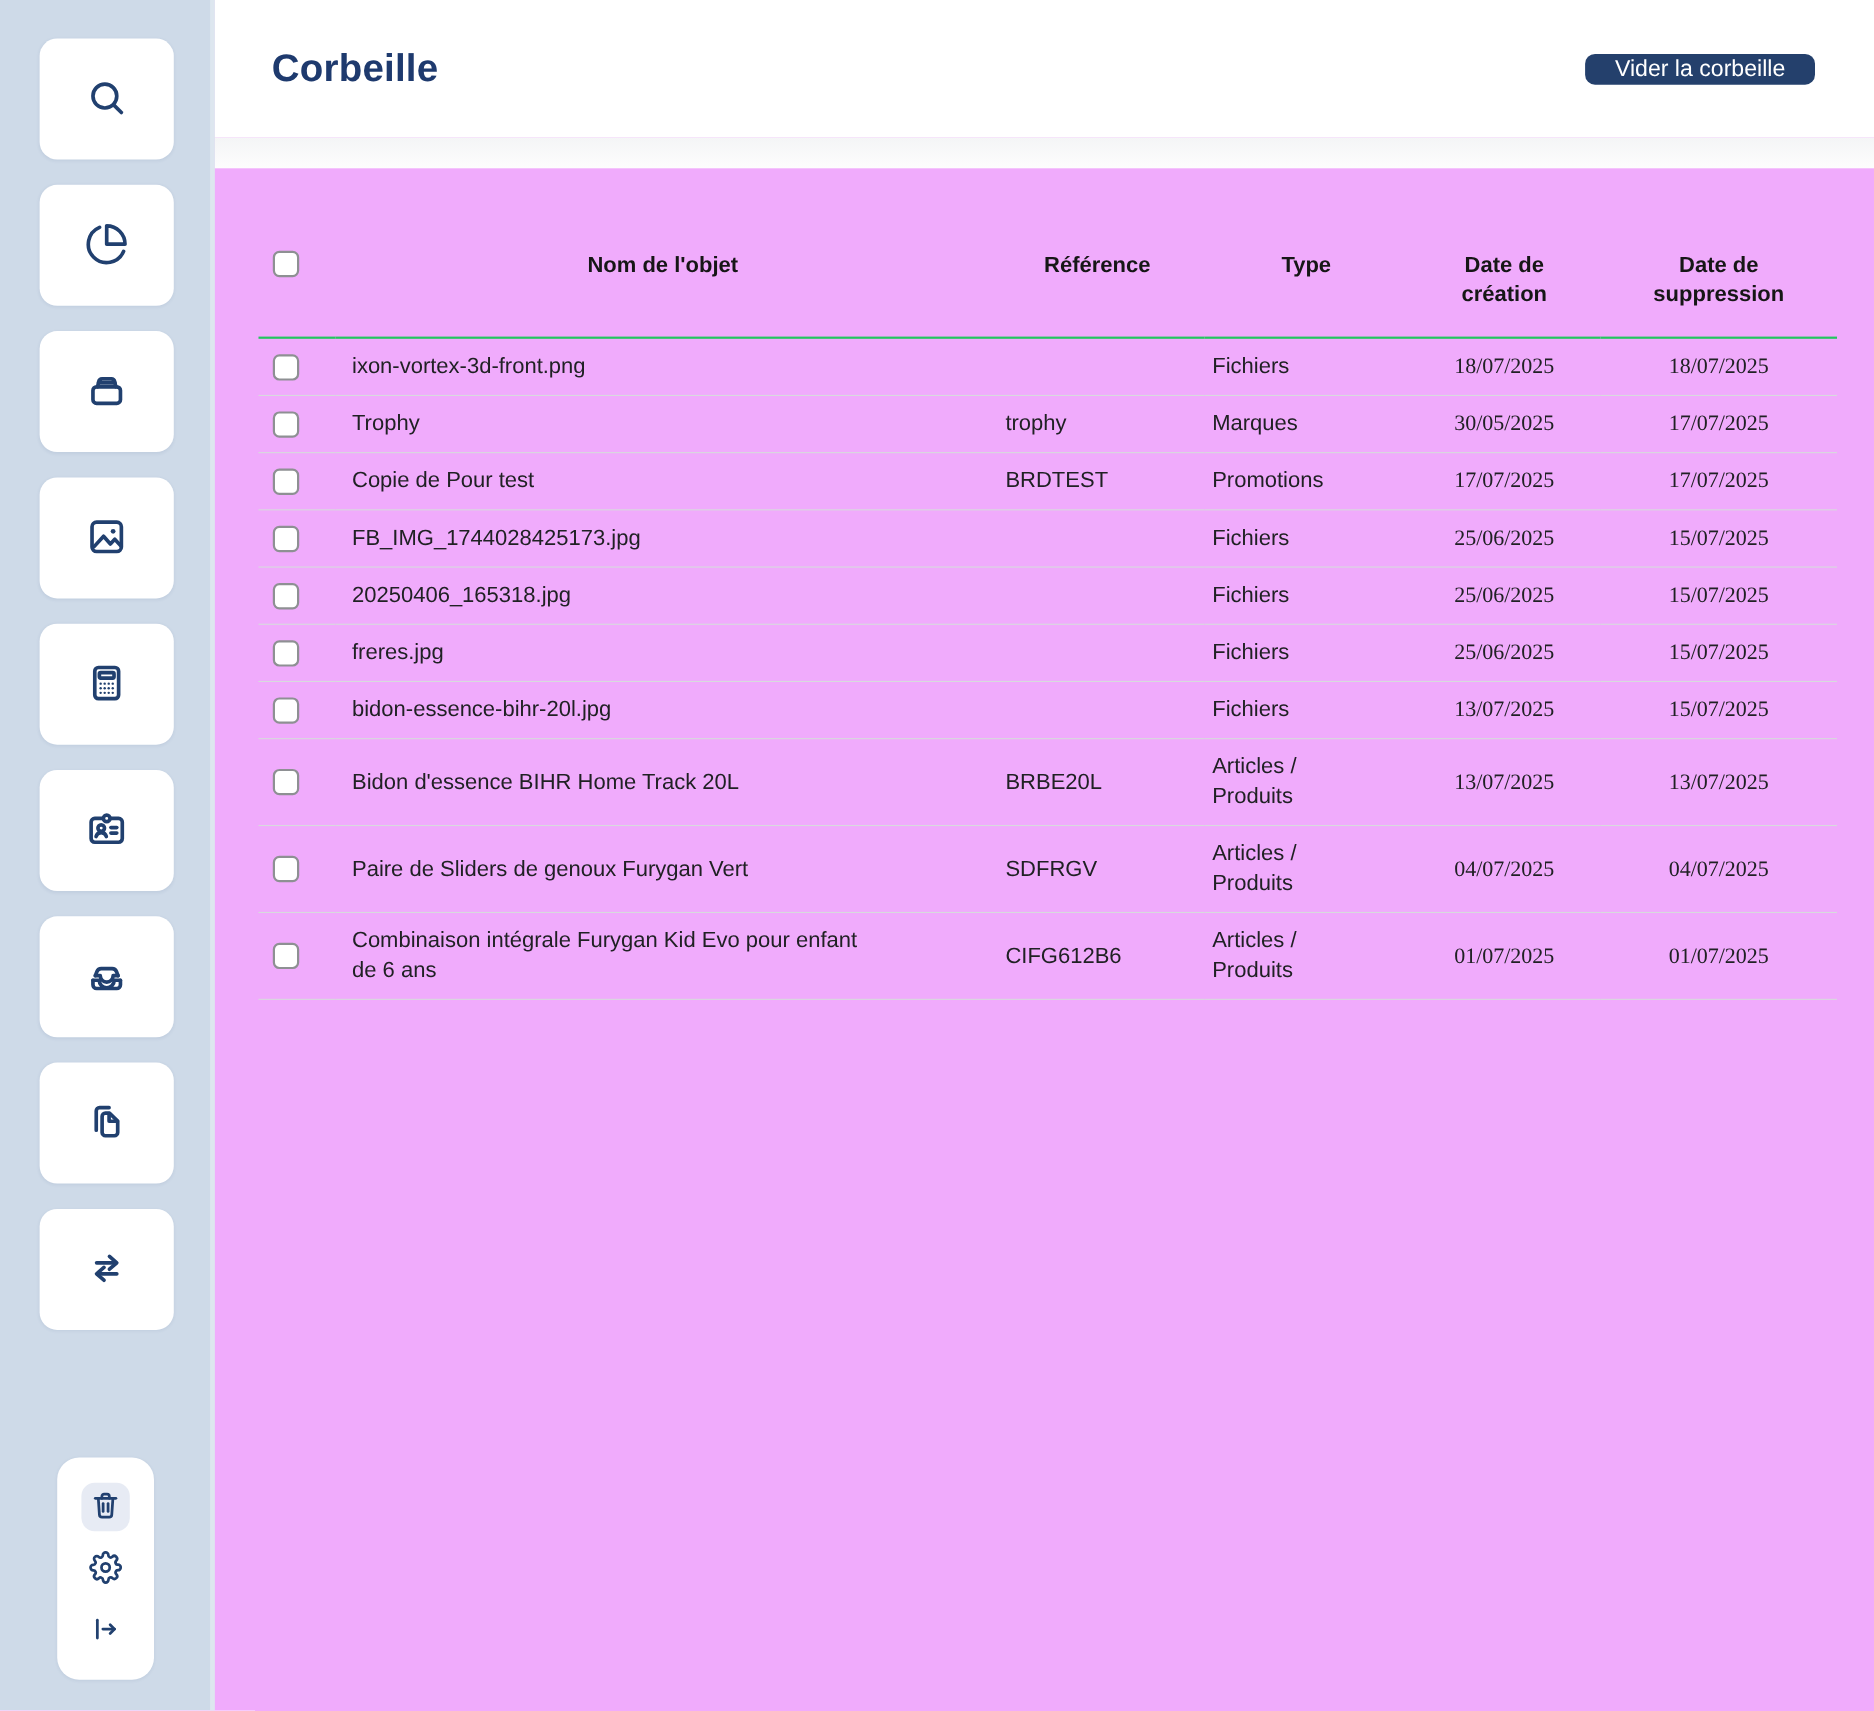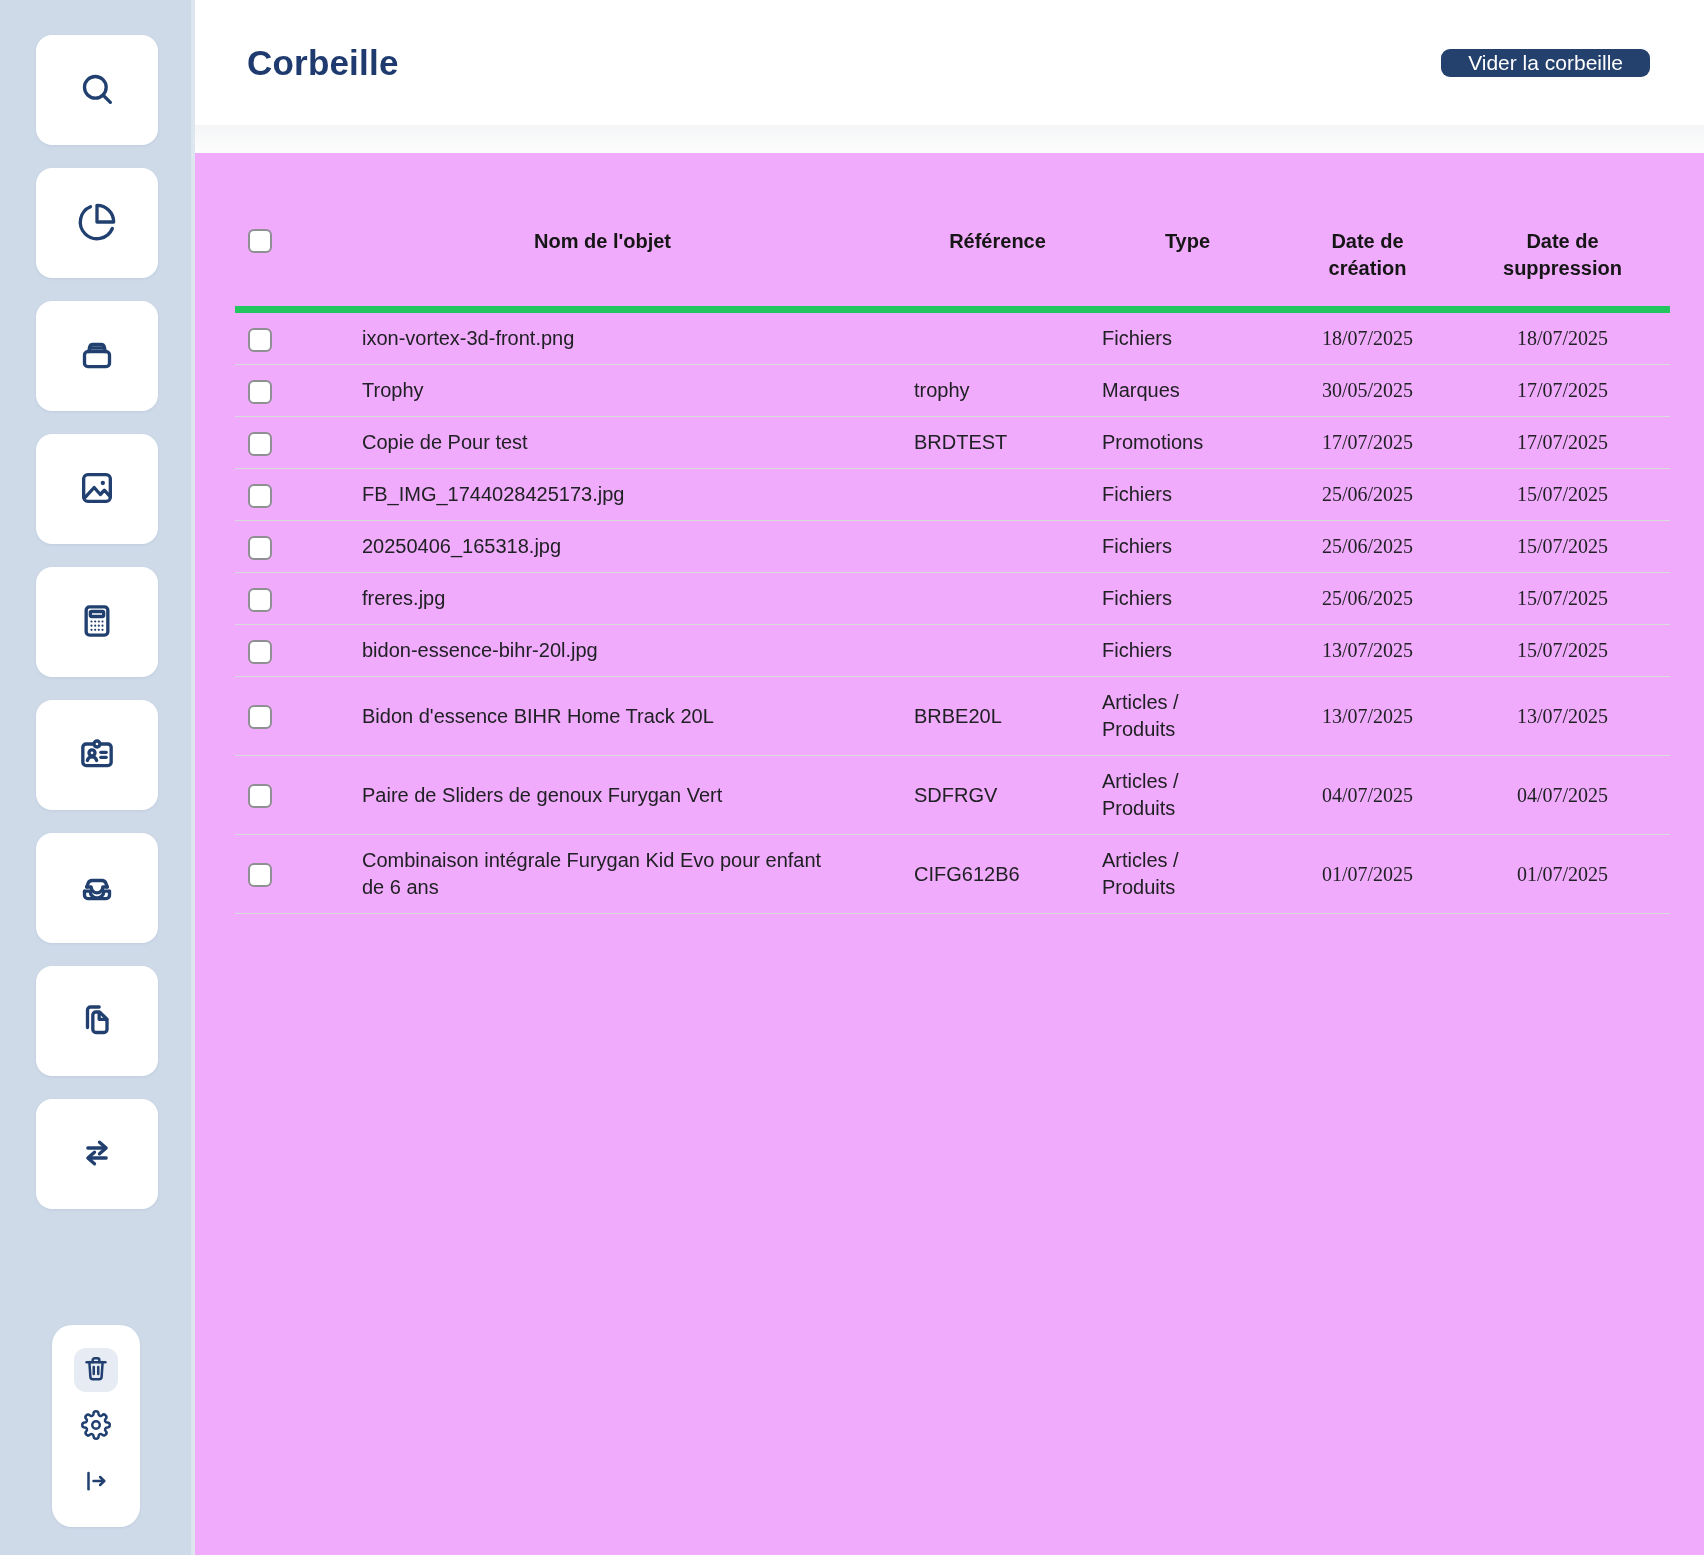--- a/index.html
+++ b/index.html
@@ -64,35 +64,35 @@
   .table-area{margin:63px 0 0 40px;}
   table{border-collapse:collapse;table-layout:fixed;width:1435px;font-size:20px;color:#202124;}
   col.c-check{width:70px;}
   col.c-name{width:595px;}
   col.c-ref{width:195px;}
   col.c-type{width:185px;}
   col.c-date1{width:175px;}
   col.c-date2{width:215px;}
   thead th{
     font-size:20px;font-weight:bold;color:#161616;text-align:center;
-    vertical-align:top;padding:12px 0 24px 0;border-bottom:7px solid #22c55e;
+    vertical-align:top;padding:12px 0 24px 0;border-bottom:2px solid #22c55e;
   }
   thead th .hwrap{display:inline-block;line-height:27px;}
   thead th.th-date .hwrap{max-width:130px;}
   tbody td{
     border-bottom:1px solid #D8DADD;vertical-align:middle;
     padding:12px 0;line-height:27px;
   }
   td.cell-check,th.cell-check{text-align:left;}
   .checkbox{
     display:inline-block;width:24px;height:24px;margin-left:13px;
     border:2px solid #8E9093;border-radius:6px;background:#fff;cursor:pointer;vertical-align:middle;
   }
   td.cell-name{text-align:left;padding-left:15px;padding-right:30px;}
-  td.cell-name .wrap{max-width:465px;margin-left:42px;}
+  td.cell-name .wrap{max-width:465px;}
   td.cell-ref{text-align:left;padding-left:14px;}
   td.cell-type{text-align:left;padding-left:7px;}
   td.cell-type .wrap{max-width:120px;}
   td.cell-date{text-align:center;font-family:Liberation Serif, serif;}
 </style>
 </head>
 <body>
 
 <div class="app">
 

